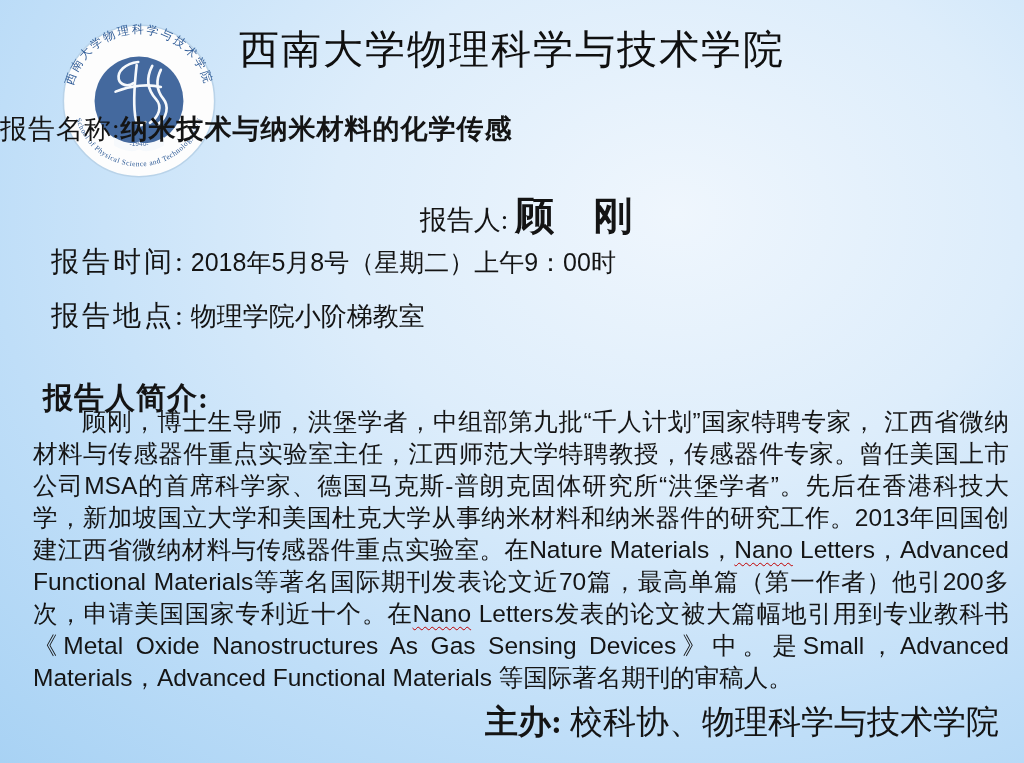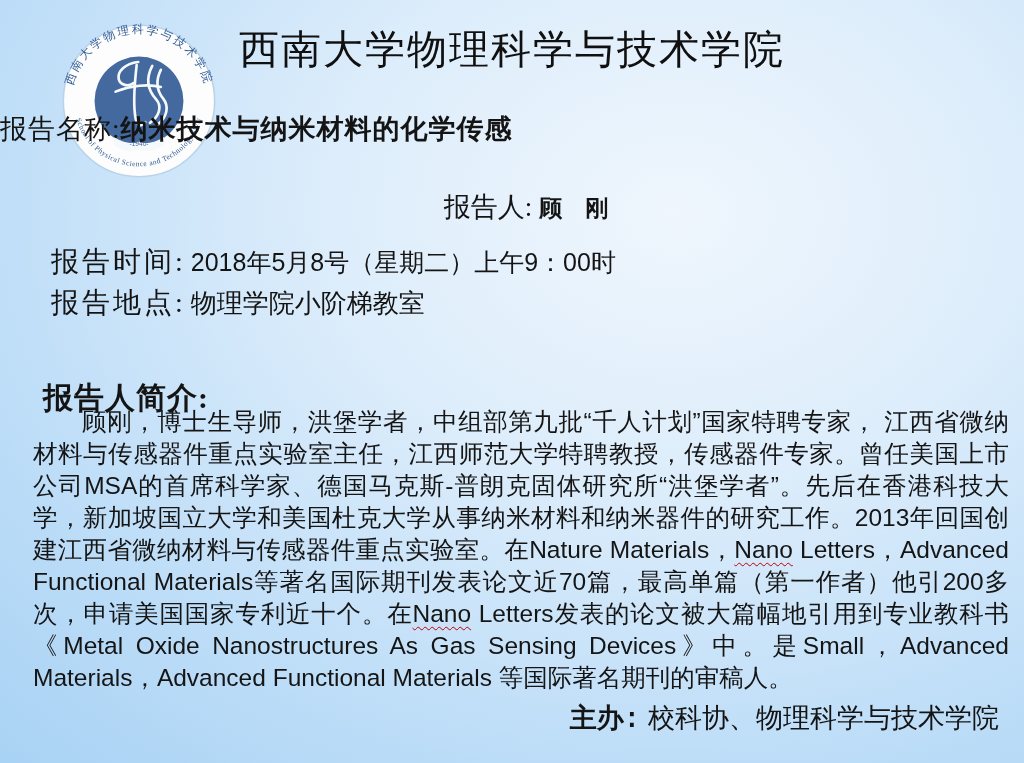--- a/index.html
+++ b/index.html
@@ -18,43 +18,43 @@
   }
   .report-name{
     position:absolute;top:111px;left:0;width:100%;
     font-size:27px;letter-spacing:1px;
   }
   .report-name .value{font-weight:700;}
   .speaker{
     position:absolute;top:189px;left:0;width:100%;
     text-align:center;font-size:27px;transform:translateX(14px);
   }
-  .speaker .value{font-weight:700;font-size:23px;}
+  .speaker .value{font-weight:700;font-size:39px;}
   .info-row{position:absolute;left:26px;white-space:nowrap;}
   .info-row .label{font-size:28px;letter-spacing:3px;margin-left:25px;}
   .info-row .value{font-family:"Liberation Sans", sans-serif;font-size:25px;margin-left:5px;}
   .row-time{top:243px;}
-  .row-location{top:284px;}
+  .row-location{top:297px;}
   .row-location .value{font-family:"Liberation Serif", serif;font-size:26px;}
   .bio-heading{
     position:absolute;top:362px;left:27px;margin:16px;
     font-size:30px;font-weight:700;letter-spacing:1px;
   }
   .bio{
     position:absolute;top:398px;left:25px;width:976px;margin:8px;
     font-family:"Liberation Sans", sans-serif;
     font-size:24.5px;line-height:32px;text-align:justify;text-indent:2em;color:#151515;
   }
   .squiggle{
     text-decoration:underline;text-decoration-style:wavy;
     text-decoration-color:#c00000;text-decoration-thickness:1px;text-underline-offset:4px;
   }
   .footer{
     position:absolute;top:700px;right:25px;
-    font-size:27px;white-space:nowrap;font-family:Liberation Mono, monospace;
+    font-size:33px;white-space:nowrap;
   }
   .footer .label{font-weight:700;margin-right:8px;}
 </style>
 </head>
 <body>
 
 <div class="slide">
 
   <svg class="logo" viewBox="0 0 200 200" aria-hidden="true">
     <circle cx="100" cy="100" r="97" fill="#fdfdfd" stroke="#b9d3e9" stroke-width="2"></circle>

